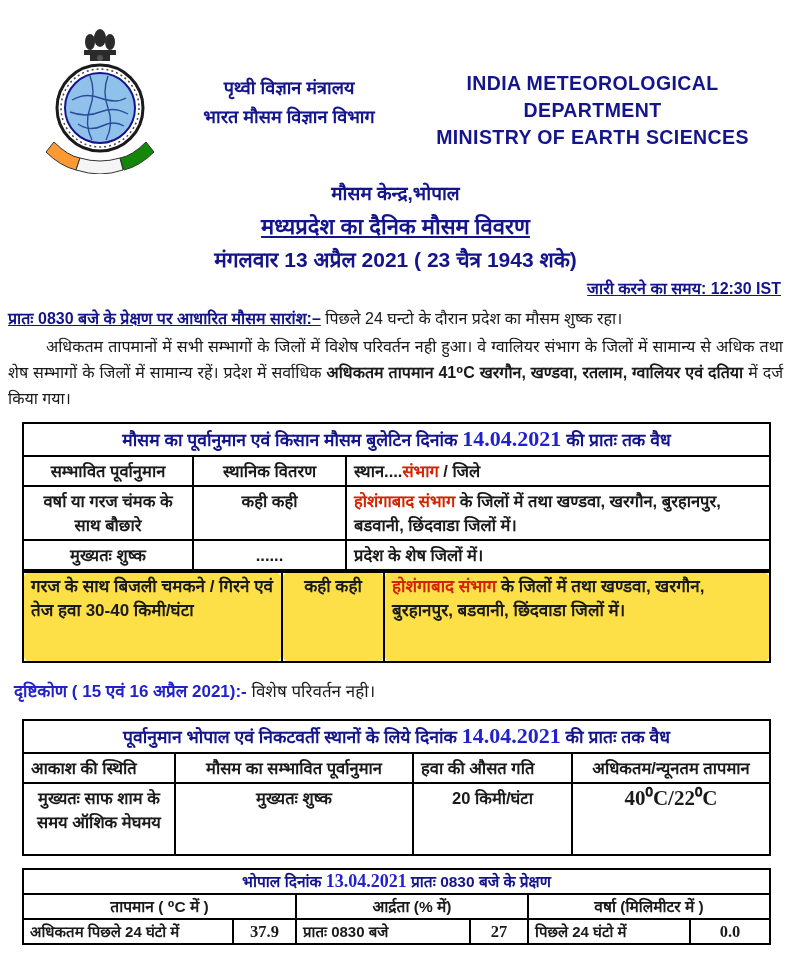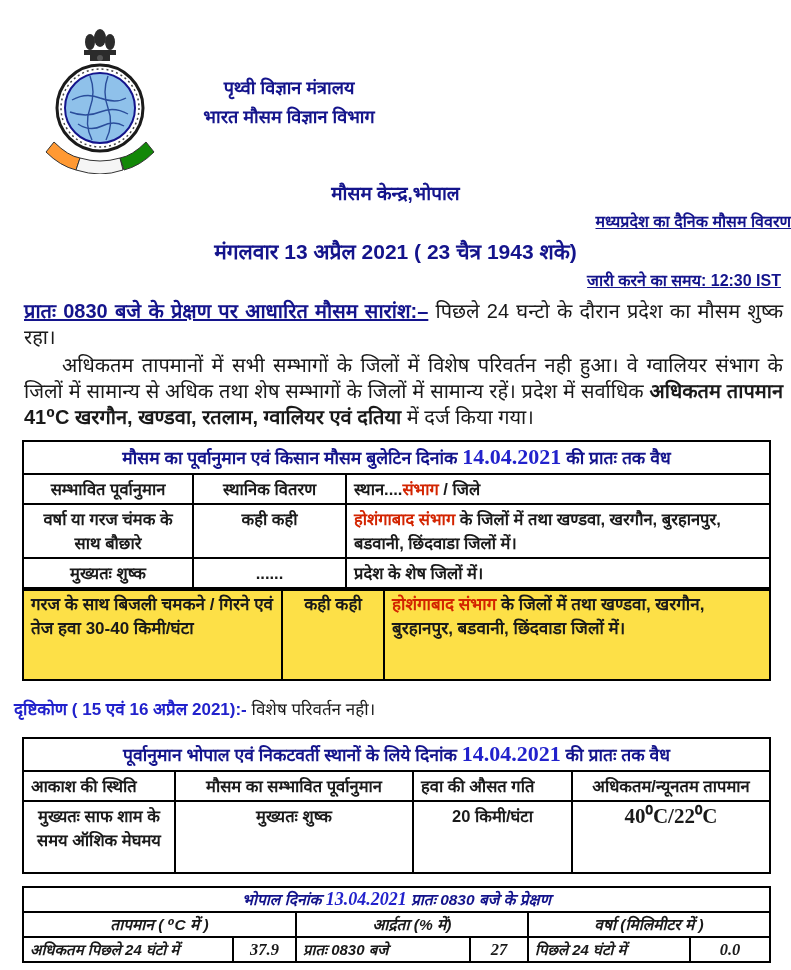--- a/index.html
+++ b/index.html
@@ -15,53 +15,53 @@
 
   
   .hdr{display:flex;align-items:flex-start;padding:26px 10px 0 34px;}
   .logo-box{width:140px;flex:0 0 140px;}
   .dept-hi{width:230px;flex:0 0 230px;text-align:center;margin-top:48px;
     font-size:18px;font-weight:bold;color:#14148C;line-height:29px;}
   .dept-en{flex:1;text-align:center;margin-top:44px;font-size:19.5px;
     font-weight:bold;color:#14148C;line-height:27px;letter-spacing:.4px;}
   .cline{text-align:center;font-weight:bold;color:#14148C;}
   .centre-line{font-size:19px;margin-top:2px;}
-  .bulletin-line{font-size:16px;margin-top:4px;text-decoration:underline;text-align:right;}
+  .bulletin-line{font-size:22px;margin-top:4px;text-decoration:underline;}
   .date-line{font-size:21px;margin-top:5px;}
   .issue-line{text-align:right;margin:4px 10px 7px 0;font-size:16px;
     font-weight:bold;color:#14148C;text-decoration:underline;}
 
   
-  .para{margin:6px 8px 0 24px;font-size:20px;line-height:26px;text-align:justify;}
+  .para{margin:6px 8px 0 8px;font-size:16px;line-height:26px;text-align:justify;}
   .lead{color:#14148C;font-weight:bold;text-decoration:underline;}
   .indent{text-indent:38px;margin-top:2px;}
 
   
   table{border-collapse:collapse;table-layout:fixed;width:747px;margin:0 0 0 22px;}
   table,td{border:2px solid #000;}
-  td{padding:2px 7px;font-weight:bold;font-size:16.5px;line-height:24px;vertical-align:middle;}
+  td{padding:2px 7px;font-weight:bold;font-size:16.5px;line-height:24px;vertical-align:middle;border-radius:8px;}
   .ttl{text-align:center;font-size:17.5px;color:#14148C;padding:3px 4px;}
   .tdate{font-family:"Liberation Serif","DejaVu Serif",serif;font-size:22px;font-weight:bold;}
   .ctr{text-align:center;}
   .top{vertical-align:top;}
 
   .tbl1{margin-top:10px;}
   .warn{margin-top:0;border-top:none;}
   .warn .wttl{color:#CC0000;font-size:17.5px;padding:3px 6px;}
   .warn .ycell{background:#fde047;height:84px;vertical-align:top;font-size:17px;}
 
   .outlook{margin:16px 8px 0 14px;font-size:17px;line-height:26px;}
   .outlook .olabel{color:#2222CC;font-weight:bold;}
 
   .tbl2{margin-top:14px;}
   .tbl2 .datarow td{height:66px;vertical-align:top;}
   .temp-big{font-family:Liberation Serif, serif;font-size:21px;text-align:center;}
 
   .tbl3{margin-top:12px;}
-  .tbl3 td{font-size:15px;line-height:19px;padding:2px 6px;font-style:italic;}
+  .tbl3 td{font-size:15px;line-height:19px;padding:2px 6px;}
   .tbl3 .gh{text-align:center;font-size:15.5px;}
   .tbl3 .val{text-align:center;font-family:"Liberation Serif","DejaVu Serif",serif;
     font-size:16.5px;}
   .tbl3 .ttl3{font-size:15.5px;padding:2px;}
   .tbl3 .tdate3{font-family:"Liberation Serif","DejaVu Serif",serif;font-size:18px;font-weight:bold;}
 </style>
 </head>
 <body>
 
 <div class="hdr">
@@ -92,20 +92,24 @@
 
       <path d="M20 116 q14 14 26 16 l-4 12 q-16 -4 -30 -18 z" fill="#FF9933" stroke="#333" stroke-width="1"></path>
       <path d="M46 132 q10 3 20 3 q10 0 20 -3 l3 12 q-12 4 -23 4 q-11 0 -24 -4 z" fill="#f5f5f5" stroke="#333" stroke-width="1"></path>
       <path d="M86 132 q12 -2 26 -16 l8 10 q-14 14 -30 18 z" fill="#138808" stroke="#333" stroke-width="1"></path>
     </svg>
   </div>
   <div class="dept-hi">
     <div>पृथ्वी विज्ञान मंत्रालय</div>
     <div>भारत मौसम विज्ञान विभाग</div>
   </div>
+  <div class="dept-en">
+    <div>INDIA METEOROLOGICAL DEPARTMENT</div>
+    <div>MINISTRY OF EARTH SCIENCES</div>
+  </div>
 </div>
 
 <div class="cline centre-line">मौसम केन्द्र,भोपाल</div>
 <div class="cline bulletin-line">मध्यप्रदेश का दैनिक मौसम विवरण</div>
 <div class="cline date-line">मंगलवार 13 अप्रैल 2021 ( 23 चैत्र 1943 शके)</div>
 <div class="issue-line">जारी करने का समय: 12:30 IST</div>
 
 <div class="para">
   <span class="lead">प्रातः 0830 बजे के प्रेक्षण पर आधारित मौसम सारांश:–</span><span> पिछले 24 घन्टो के दौरान प्रदेश का मौसम शुष्क रहा।</span>
 </div>

